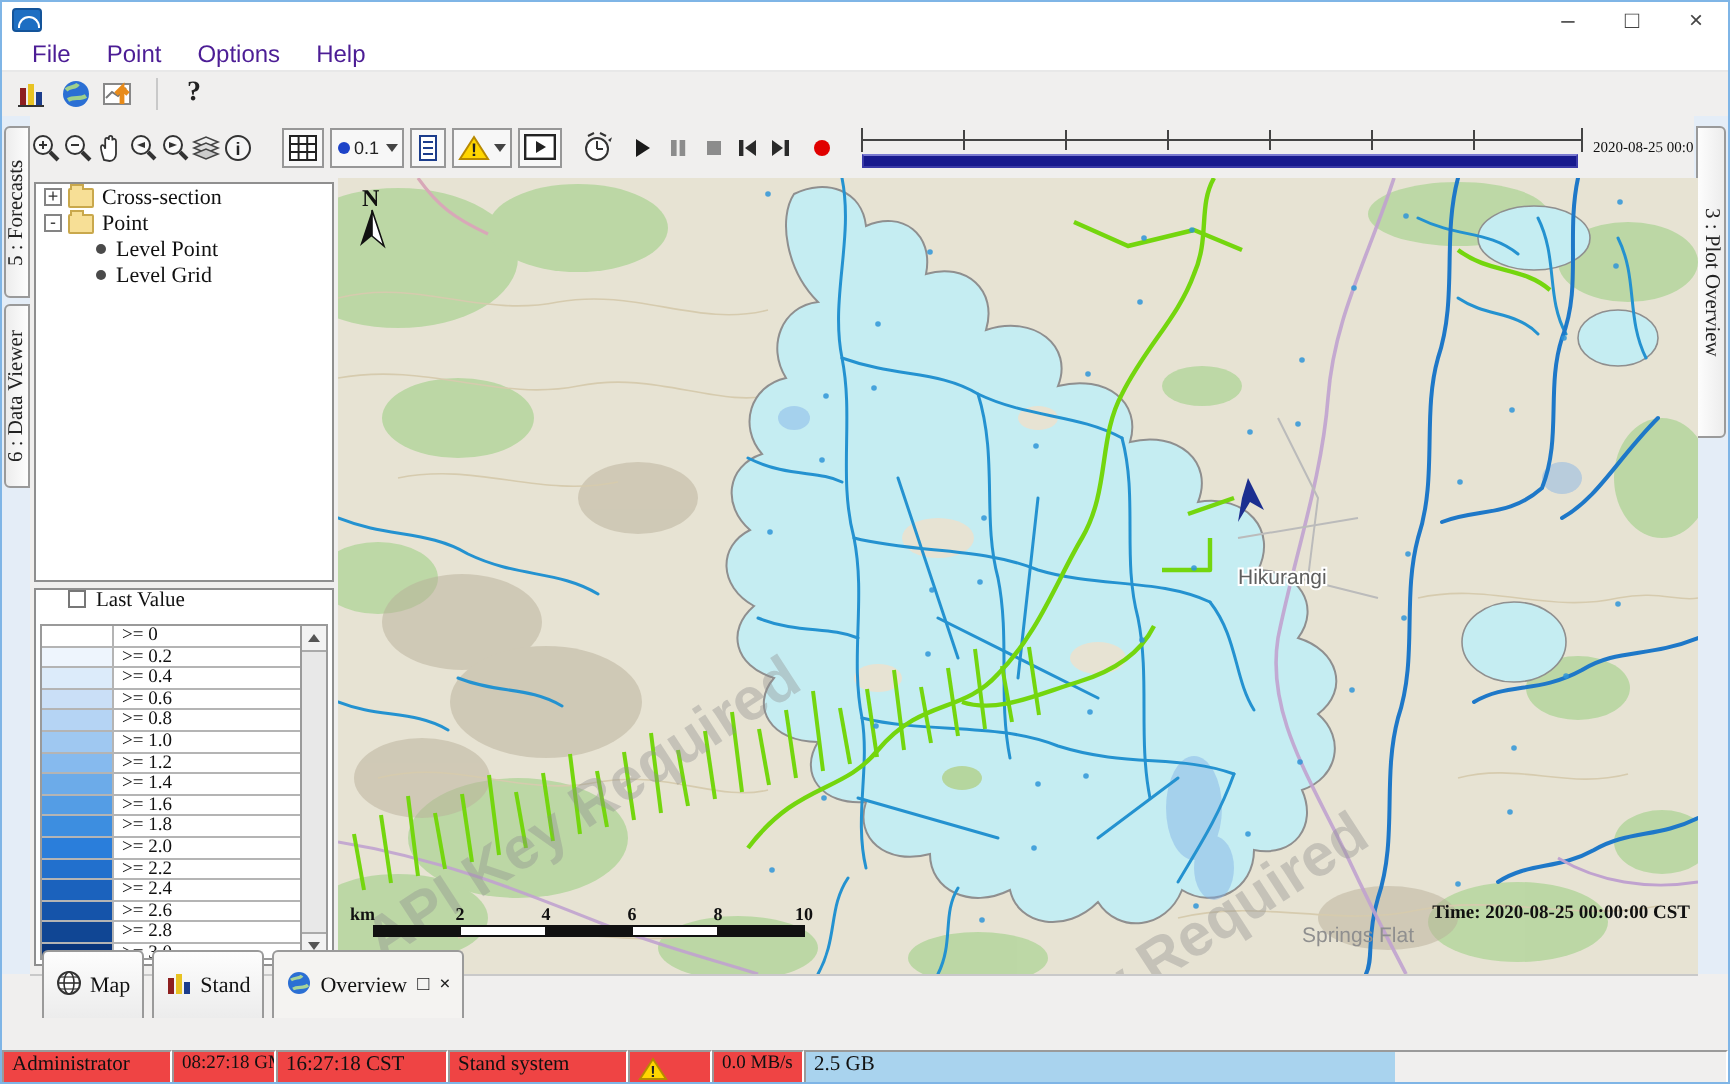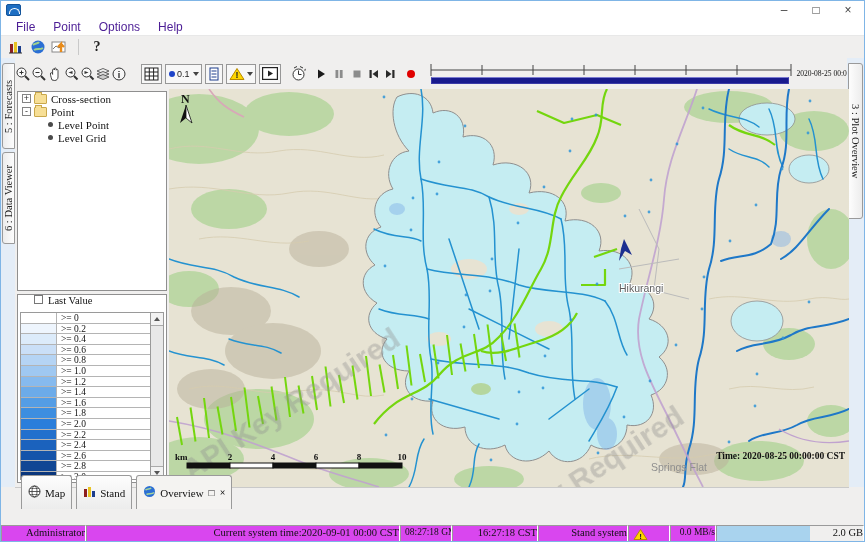--- a/index.html
+++ b/index.html
@@ -65,21 +65,21 @@
   .bottomtabs{position:absolute;left:14px;top:486px;width:834px;height:22px;border-top:1px solid #c9c9c9;background:#f0efee;display:flex;align-items:flex-end;padding-left:6px;}
   .btab{height:34px;border:1px solid #9a9a9a;border-bottom:none;border-radius:3px 3px 0 0;background:linear-gradient(#fdfdfd,#ececec);
     display:flex;align-items:center;padding:0 6px;margin-right:4px;font-family:"Liberation Serif",serif;font-size:11px;color:#111;}
   .btab .ticon{margin-right:4px;}
   .tabctl{font-size:10px;margin-left:5px;color:#222;font-weight:bold;}
   
   .logsrow{position:absolute;left:14px;top:524px;width:834px;height:16px;background:#f0efee;text-decoration:underline;}
   .logs-btn{position:absolute;left:12px;top:1px;height:14px;border:1px solid #9a9a9a;background:#f6f6f6;border-radius:2px;
     font-family:"Liberation Serif",serif;font-size:10px;color:#111;padding:0 6px;line-height:12px;}
   
-  .statusbar{position:absolute;left:0;top:524px;width:100%;height:18px;background:#d946ef;display:flex;text-align:right;}
+  .statusbar{position:absolute;left:0;top:524px;width:100%;height:18px;background:#ef4444;display:flex;}
   .scell{height:18px;border:1px solid;border-color:#9a9a9a #fff #fff #9a9a9a;font-family:"Liberation Serif",serif;font-size:10.5px;
     color:#111;padding:1px 0 0 4px;white-space:nowrap;overflow:hidden;}
   .mem{background:linear-gradient(to right,#a9d3ee 0 64%,#f0efee 64%);}
   svg text{font-family:"Liberation Sans",sans-serif;}
   .maplabel{fill:#5f5f5f;font-size:10.5px;paint-order:stroke;stroke:#ffffff;stroke-width:2px;}
   .serifb{font-family:"Liberation Serif",serif;font-weight:bold;}
 </style>
 </head>
 <body>
 
@@ -655,27 +655,26 @@
       <span class="tabctl">×</span>
     </div>
   </div>
 
   <div class="logsrow">
     <button class="logs-btn">Logs</button>
   </div>
 
   <div class="statusbar">
     <div class="scell" style="width:85px">Administrator</div>
-    <div class="scell" style="width:314px">Current system time:2020-09-01 00:00 CST</div>
     <div class="scell" style="width:52px;font-size:9.5px">08:27:18 GMT</div>
     <div class="scell" style="width:86px">16:27:18 CST</div>
     <div class="scell" style="width:90px">Stand system</div>
     <div class="scell" style="width:42px;display:flex;align-items:center;justify-content:flex-start;">
       <svg width="15" height="13">
           <path d="M7.5 1.5 L14 11.5 L1 11.5 Z" fill="#ffd600" stroke="#b88a00"></path>
           <text x="7.5" y="10.5" text-anchor="middle" font-size="8" font-weight="bold" fill="#222">!</text>
         </svg>
     </div>
     <div class="scell" style="width:46px;font-size:9.5px">0.0 MB/s</div>
-    <div class="scell mem" style="flex:1">2.0 GB</div>
+    <div class="scell mem" style="flex:1">2.5 GB</div>
   </div>
 
 </div>
 
 </body></html>

